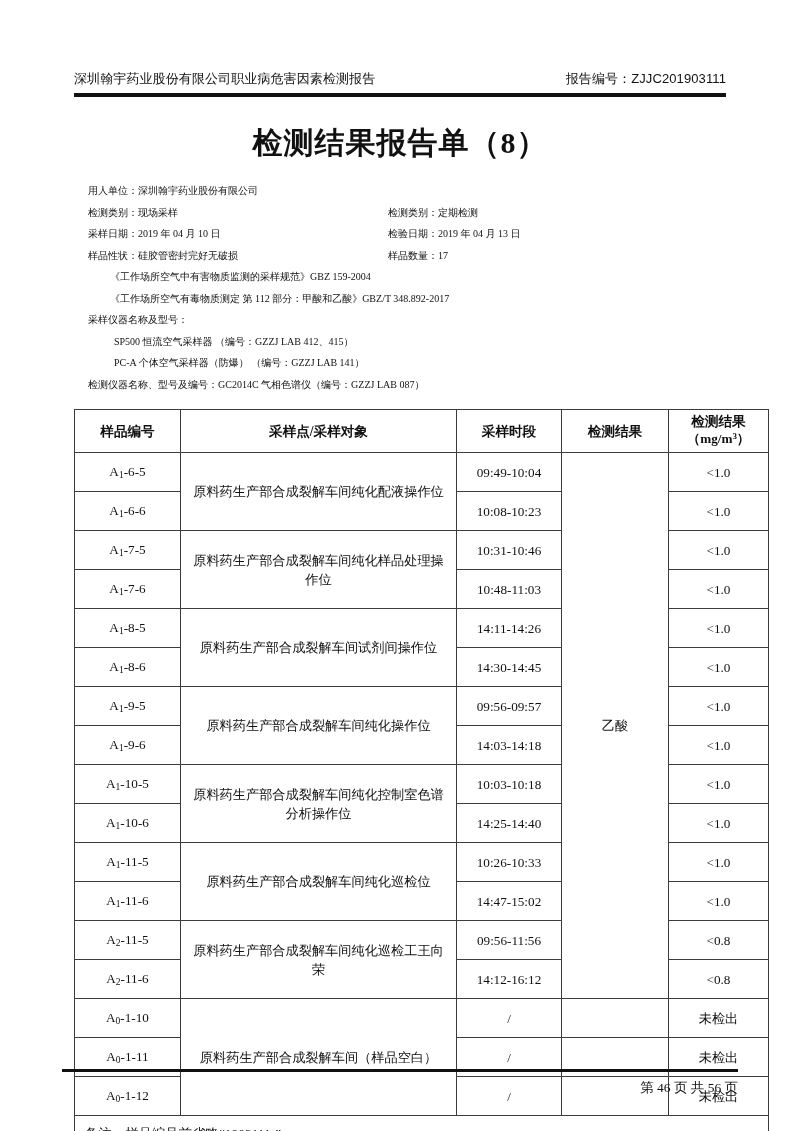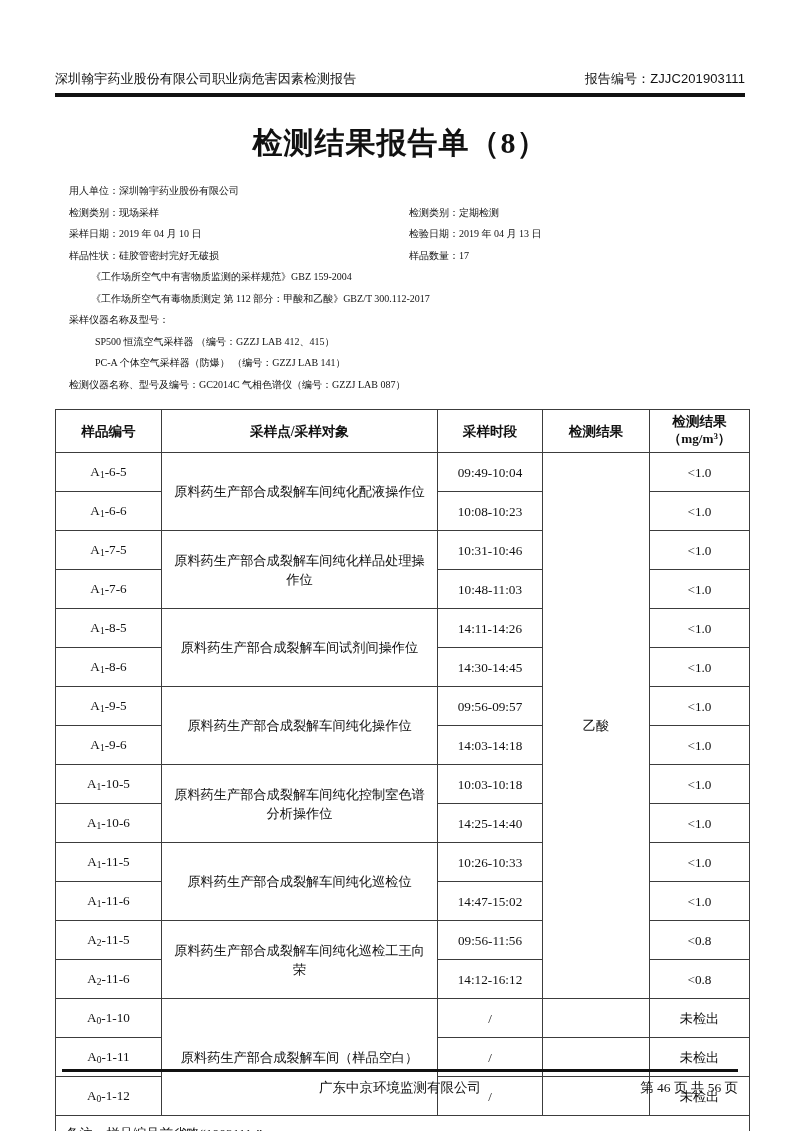--- a/index.html
+++ b/index.html
@@ -13,21 +13,21 @@
     font-family: "Liberation Serif", "DejaVu Serif", serif;
     color: #111111;
     position: relative;
     overflow: hidden;
   }
   .page {
     position: relative;
     width: 800px;
     height: 1131px;
     box-sizing: border-box;
-    padding: 0 55px;
+    padding: 0 74px;
   }
 
   
   .running-header {
     display: flex;
     align-items: flex-end;
     justify-content: space-between;
     padding-top: 42px;
     font-size: 13.5px;
     letter-spacing: 0.1px;
@@ -55,21 +55,21 @@
   
   .info-block {
     font-size: 10px;
     line-height: 21.5px;
     padding-left: 14px;
   }
   .info-row {
     display: flex;
   }
   .info-col-left { width: 300px; flex: 0 0 300px; }
-  .info-col-right { flex: 1; margin-left: 40px; }
+  .info-col-right { flex: 1; }
   .info-line { white-space: nowrap; }
   .indent-1 { padding-left: 22px; }
   .indent-2 { padding-left: 26px; }
 
   
   .result-table {
     border-collapse: collapse;
     width: 676px;
     margin-top: 14px;
     margin-left: 0px;
@@ -170,21 +170,21 @@
       <div class="info-col-left info-line"><span>采样日期：</span><span>2019 年 04 月 10 日</span></div>
       <div class="info-col-right info-line"><span>检验日期：</span><span>2019 年 04 月 13 日</span></div>
     </div>
 
     <div class="info-row">
       <div class="info-col-left info-line"><span>样品性状：</span><span>硅胶管密封完好无破损</span></div>
       <div class="info-col-right info-line"><span>样品数量：</span><span>17</span></div>
     </div>
 
     <div class="info-line indent-1">《工作场所空气中有害物质监测的采样规范》GBZ 159-2004</div>
-    <div class="info-line indent-1">《工作场所空气有毒物质测定 第 112 部分：甲酸和乙酸》GBZ/T 300.112-2017</div>
+    <div class="info-line indent-1">《工作场所空气有毒物质测定 第 112 部分：甲酸和乙酸》GBZ/T 348.892-2017</div>
 
     <div class="info-line">采样仪器名称及型号：</div>
     <div class="info-line indent-2">SP500 恒流空气采样器 （编号：GZZJ LAB 412、415）</div>
     <div class="info-line indent-2">PC-A 个体空气采样器（防爆） （编号：GZZJ LAB 141）</div>
 
     <div class="info-line">检测仪器名称、型号及编号：GC2014C 气相色谱仪（编号：GZZJ LAB 087）</div>
   </div>
 
   <table class="result-table">
     <colgroup>
@@ -306,18 +306,17 @@
         </tr>
         <tr>
           <td colspan="5" class="remark-cell">备注：样品编号前省略“1903111-”。</td>
         </tr>
       </tbody>
   </table>
 
   <div class="footer-wrap">
     <div class="footer-rule"></div>
     <div class="footer-row">
-      <div class="footer-center">广东中京环境监测有限公司</div>
       <div class="footer-right">第 46 页 共 56 页</div>
     </div>
   </div>
 
 </div>
 
 </body></html>

